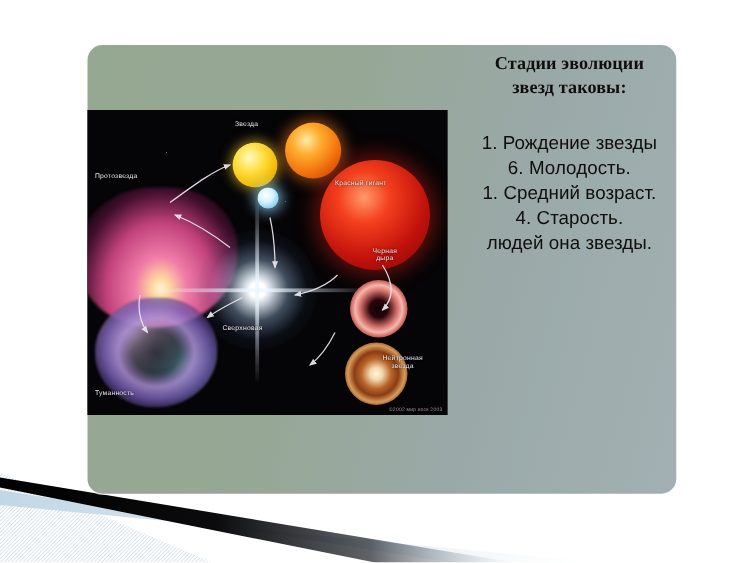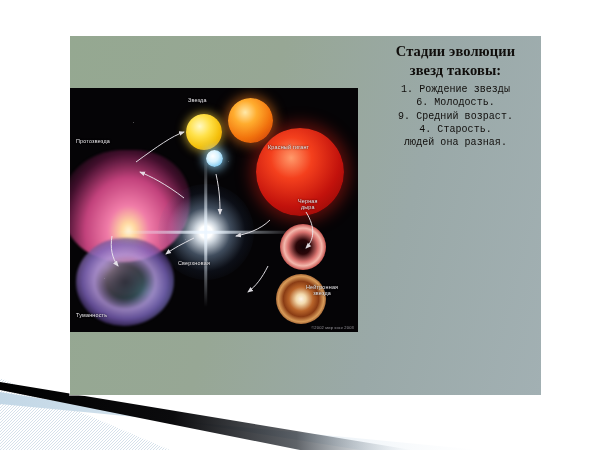--- a/index.html
+++ b/index.html
@@ -25,20 +25,21 @@
 
   
   #content-panel {
     position: absolute;
     left: 70px;
     top: 36px;
     width: 471px;
     height: 359px;
     background: linear-gradient(105deg,#95a891 0%, #97a795 38%, #9aa9a8 68%, #a2b0b3 100%);
     box-shadow: 0 0 0 1px rgba(255,255,255,0.55);
+    border-radius: 12px;
   }
 
   
   #diagram-image {
     position: absolute;
     left: 0px;
     top: 52px;
     width: 288px;
     height: 244px;
     background: #050406;
@@ -172,24 +173,24 @@
     font-family: "Liberation Serif", serif;
     font-weight: bold;
     font-size: 14.5px;
     line-height: 1.28;
     letter-spacing: .1px;
     white-space: pre-line;
     padding: 0 6px;
   }
   #stage-list {
     list-style: none;
-    margin: 4px 0 0 0;
+    margin: 26px 0 0 0;
     padding: 0;
-    font-family: Liberation Mono, monospace;
-    font-size: 10px;
+    font-family: Liberation Sans, sans-serif;
+    font-size: 15px;
     line-height: 1.33;
     letter-spacing: .05px;
   }
   #stage-list li { padding: 0 4px; white-space: pre-line; }
 </style>
 </head>
 <body>
 
 <svg id="deco-layer" viewBox="0 0 600 450" preserveAspectRatio="none">
   <defs>
@@ -261,19 +262,19 @@
     <div class="img-label lbl-nebula">Туманность</div>
     <div class="lbl-credit">©2002 мир коск  2003</div>
   </div>
 
   <div id="text-column">
     <div id="slide-heading">Стадии эволюции
 звезд таковы:</div>
     <ul id="stage-list">
       <li>1.  Рождение звезды</li>
       <li>6.  Молодость.</li>
-      <li>9.  Средний возраст.</li>
+      <li>1.  Средний возраст.</li>
       <li>4.  Старость.</li>
-      <li>людей она разная.</li>
+      <li>людей она звезды.</li>
     </ul>
   </div>
 
 </div>
 
 </body></html>

